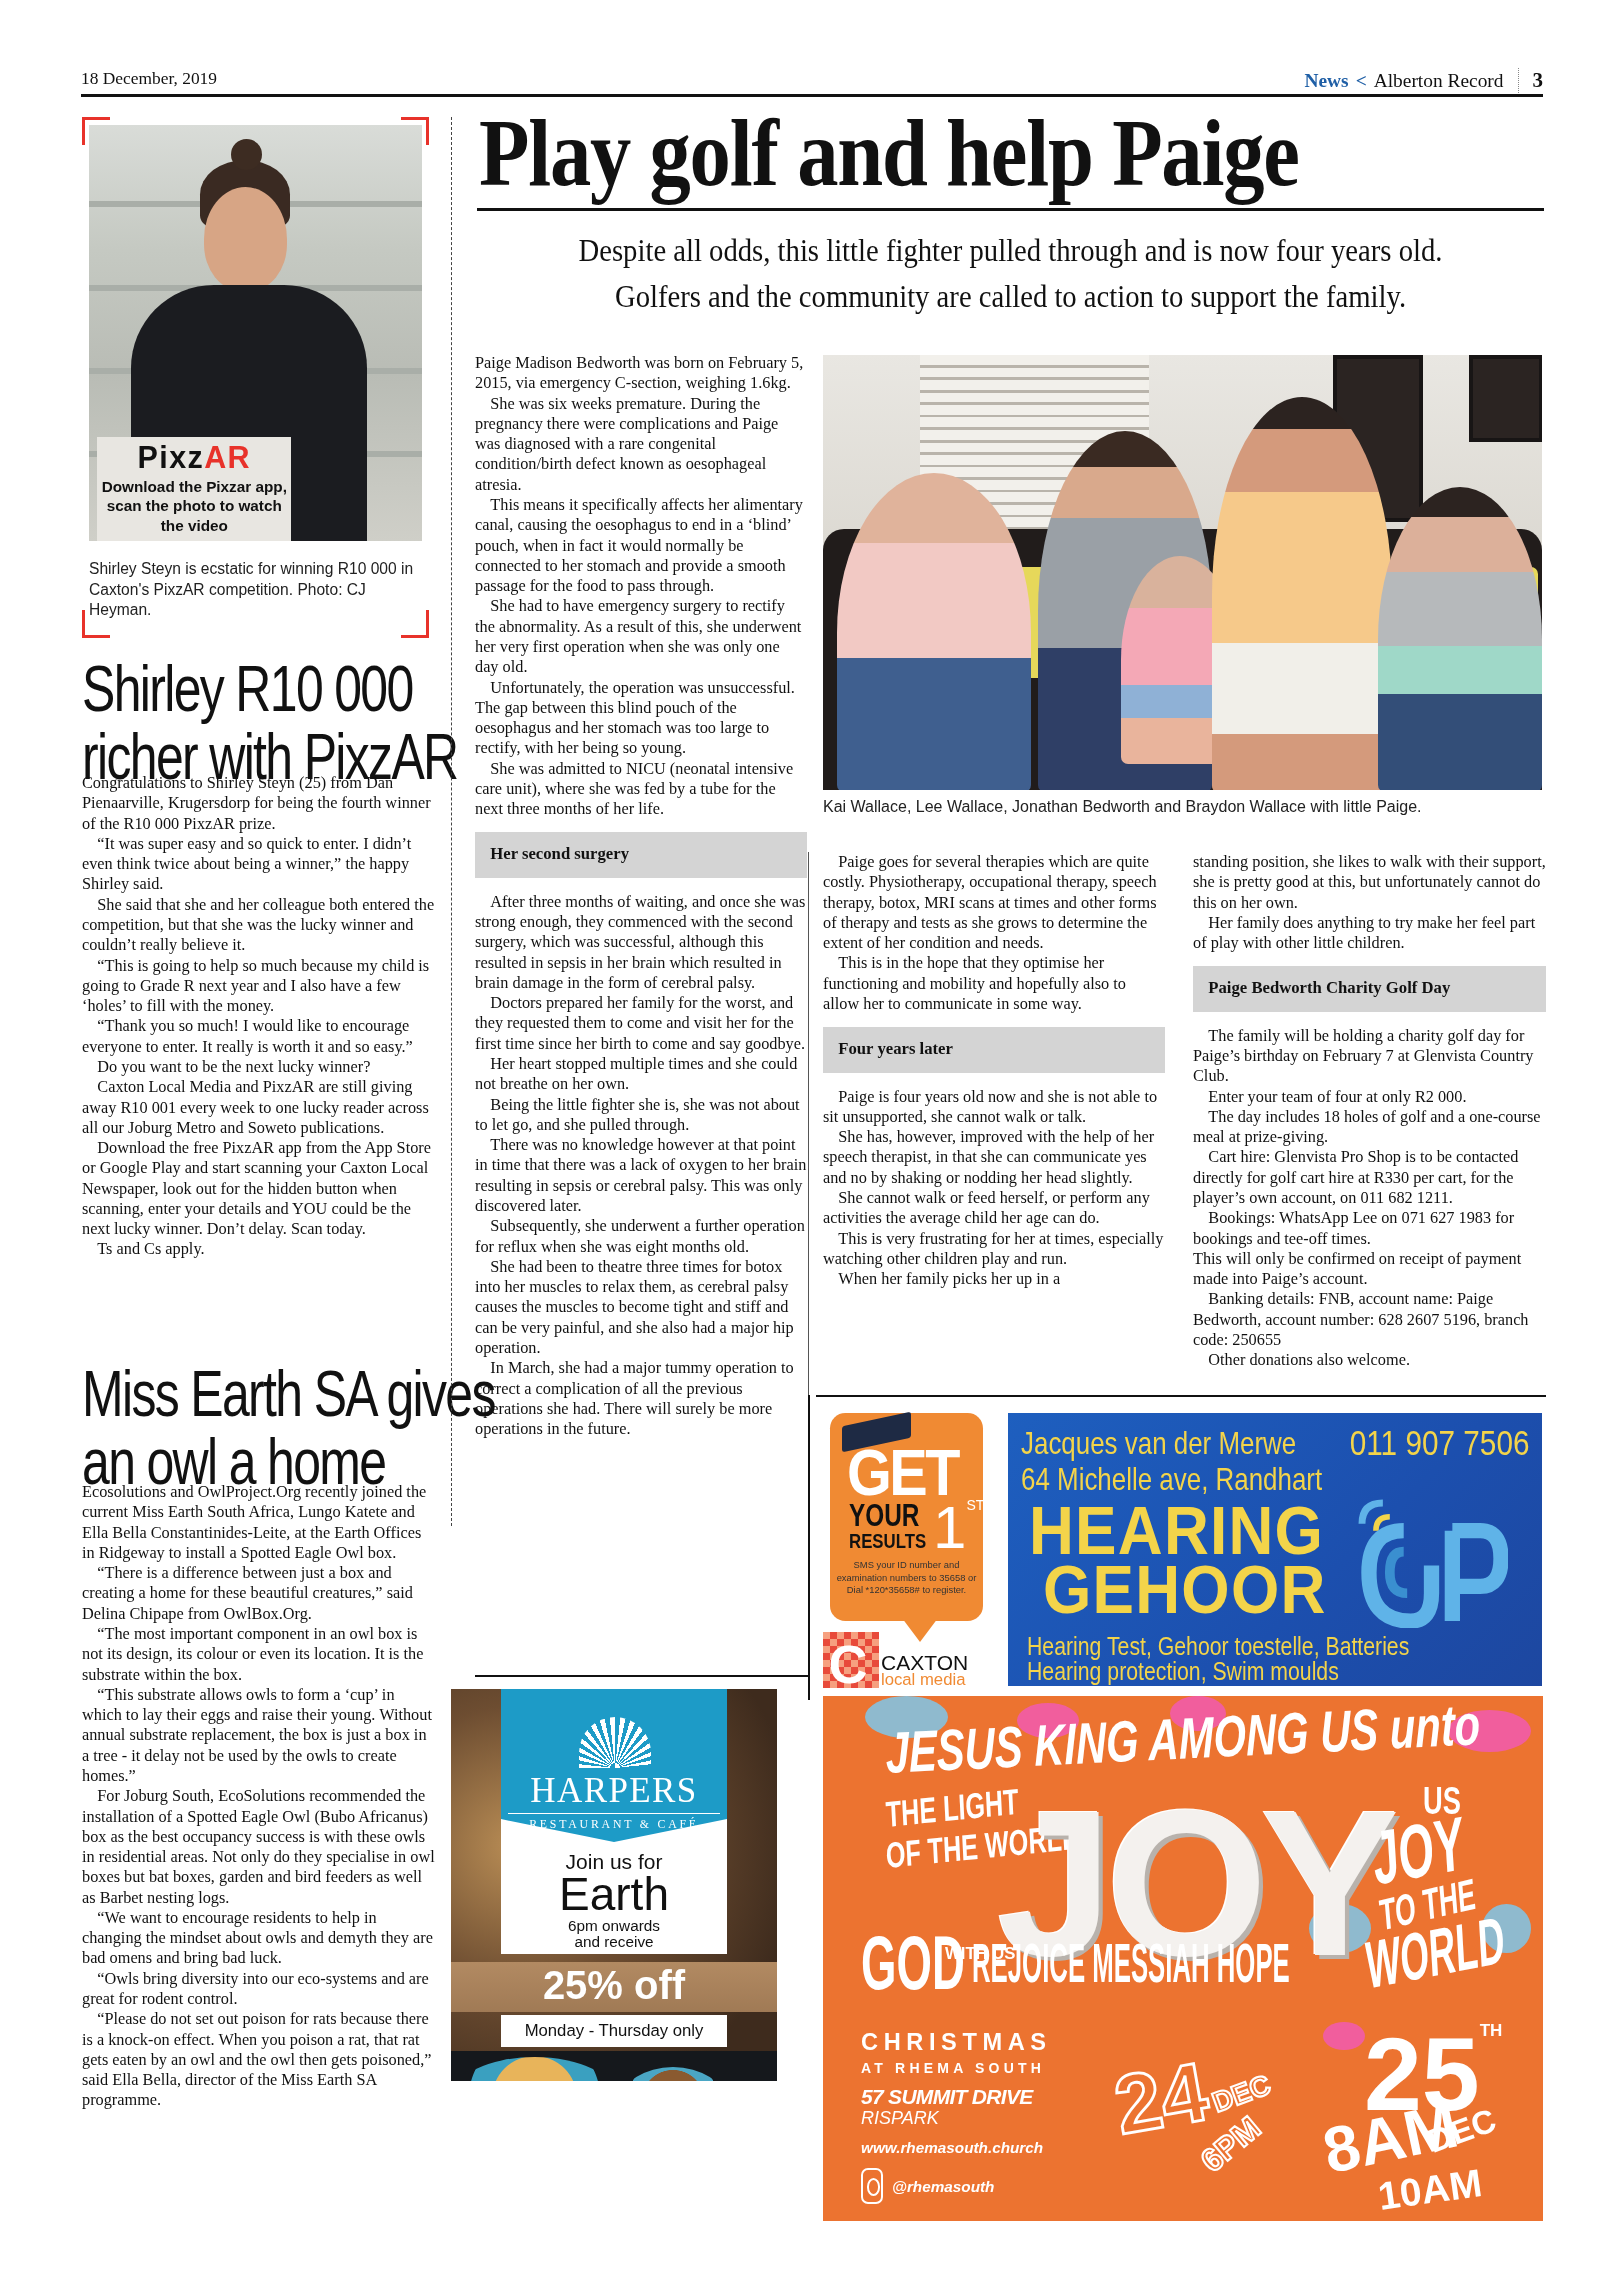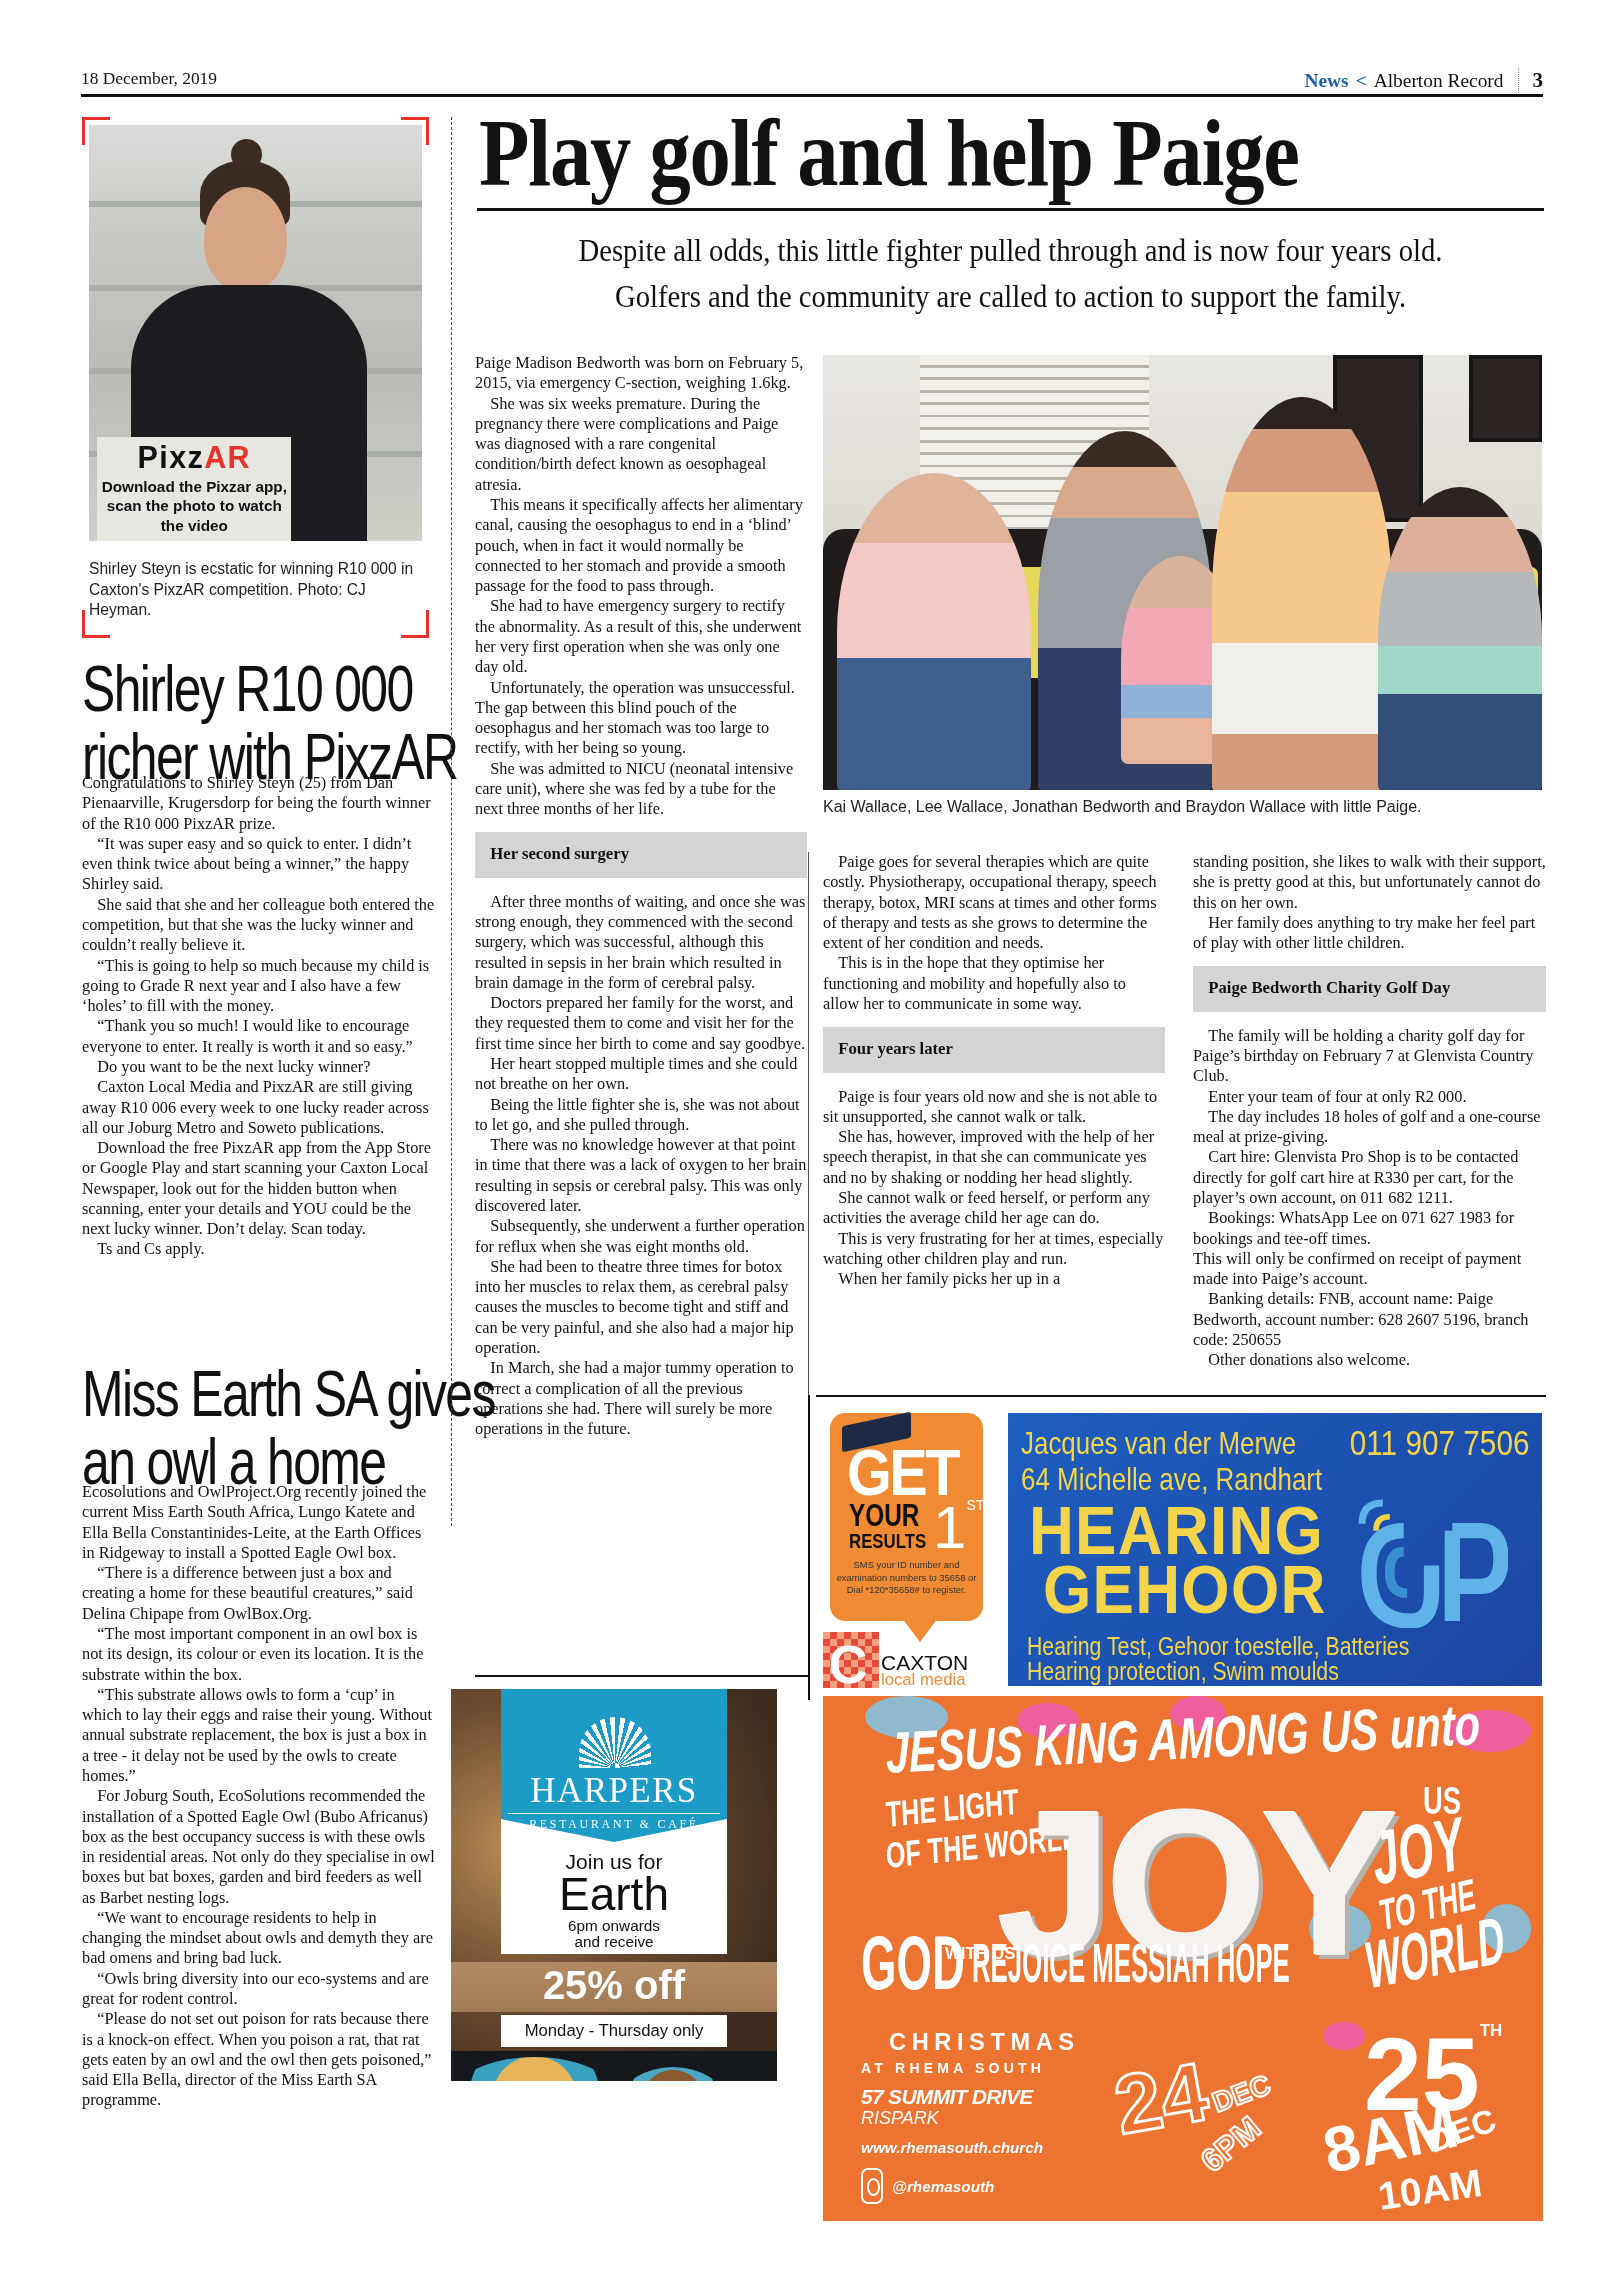--- a/index.html
+++ b/index.html
@@ -132,21 +132,21 @@
   .joy-left-a { position: absolute; left: 62px; top: 101px; font-family: "Liberation Sans", sans-serif; font-weight: bold; font-size: 36px; color: #fff; line-height: 1; transform: scaleX(0.7) rotate(-4deg); transform-origin: left top; }
   .joy-left-b { position: absolute; left: 62px; top: 142px; font-family: "Liberation Sans", sans-serif; font-weight: bold; font-size: 36px; color: #fff; line-height: 1; transform: scaleX(0.7) rotate(-4deg); transform-origin: left top; }
   .joy-big { position: absolute; left: 174px; top: 83px; font-family: "Liberation Sans", sans-serif; font-weight: bold; font-size: 208px; line-height: 1; color: #f4f1ee; text-shadow: 4.2px 4.2px 0 #b8b2ac, -1.4px -1.4px 0 #ffffff; letter-spacing: -7px; }
   .joy-right-us { position: absolute; left: 600px; top: 83px; font-family: "Liberation Sans", sans-serif; font-weight: bold; font-size: 39px; color: #fff; transform: scaleX(0.7); transform-origin: left top; }
   .joy-right-joy { position: absolute; left: 548px; top: 125px; font-family: "Liberation Sans", sans-serif; font-weight: bold; font-size: 76px; color: #fff; line-height: 1; transform: scaleX(0.6) rotate(-6deg); transform-origin: left top; }
   .joy-right-tothe { position: absolute; left: 555px; top: 198px; font-family: "Liberation Sans", sans-serif; font-weight: bold; font-size: 44px; color: #fff; line-height: 1; transform: scaleX(0.6) rotate(-8deg); transform-origin: left top; }
   .joy-right-world { position: absolute; left: 541px; top: 236px; font-family: "Liberation Sans", sans-serif; font-weight: bold; font-size: 67px; color: #fff; line-height: 1; transform: scaleX(0.55) rotate(-6deg); transform-origin: left top; }
   .joy-god { position: absolute; left: 38px; top: 229px; font-family: "Liberation Sans", sans-serif; font-weight: bold; font-size: 76px; color: #fff; line-height: 1; transform: scaleX(0.6); transform-origin: left top; }
   .joy-withus { position: absolute; left: 122px; top: 250px; font-family: "Liberation Sans", sans-serif; font-weight: bold; font-size: 16.7px; color: #fff; line-height: 1; }
   .joy-mid { position: absolute; left: 149px; top: 239px; font-family: "Liberation Sans", sans-serif; font-weight: bold; font-size: 56px; color: #fff; line-height: 1; transform: scaleX(0.46); transform-origin: left top; white-space: nowrap; }
-  .joy-christmas { position: absolute; left: 38px; top: 333px; font-family: "Liberation Sans", sans-serif; font-weight: bold; font-size: 23.6px; color: #fff; letter-spacing: 5.6px; margin-left: 28px; }
+  .joy-christmas { position: absolute; left: 38px; top: 333px; font-family: "Liberation Sans", sans-serif; font-weight: bold; font-size: 23.6px; color: #fff; letter-spacing: 5.6px; }
   .joy-rhema { position: absolute; left: 38px; top: 364px; font-family: "Liberation Sans", sans-serif; font-weight: bold; font-size: 14px; color: #fff; letter-spacing: 4.2px; }
   .joy-street { position: absolute; left: 38px; top: 389px; font-family: "Liberation Sans", sans-serif; font-weight: bold; font-style: italic; font-size: 21px; color: #fff; letter-spacing: -0.7px; }
   .joy-suburb { position: absolute; left: 38px; top: 412px; font-family: "Liberation Sans", sans-serif; font-style: italic; font-size: 18px; color: #fff; }
   .joy-web { position: absolute; left: 38px; top: 443px; font-family: "Liberation Sans", sans-serif; font-weight: bold; font-style: italic; font-size: 15.3px; color: #fff; }
   .joy-ig { position: absolute; left: 38px; top: 472px; width: 22px; height: 36px; border: 2.8px solid #fff; border-radius: 7px; }
   .joy-ig::after { content: ""; position: absolute; left: 3.5px; top: 8.3px; width: 9.7px; height: 14px; border: 2.1px solid #fff; border-radius: 50%; }
   .joy-handle { position: absolute; left: 69px; top: 482px; font-family: "Liberation Sans", sans-serif; font-weight: bold; font-style: italic; font-size: 15.3px; color: #fff; }
   .joy-date24 { position: absolute; left: 292px; top: 361px; font-family: "Liberation Sans", sans-serif; font-weight: bold; font-size: 83px; color: transparent; -webkit-text-stroke: 2.8px #fff; line-height: 1; transform: rotate(-10deg); }
   .joy-dec24 { position: absolute; left: 389px; top: 382px; font-family: "Liberation Sans", sans-serif; font-weight: bold; font-size: 28px; color: transparent; -webkit-text-stroke: 2.1px #fff; transform: rotate(-20deg); }
   .joy-time24 { position: absolute; left: 375px; top: 430px; font-family: "Liberation Sans", sans-serif; font-weight: bold; font-size: 32px; color: transparent; -webkit-text-stroke: 2.1px #fff; transform: rotate(-40deg); }
@@ -195,21 +195,21 @@
   <div>Shirley R10 000</div>
   <div>richer with PixzAR</div>
 </div>
 <div class="abs body-text shirley-body">
   <p>Congratulations to Shirley Steyn (25) from Dan Pienaarville, Krugersdorp for being the fourth winner of the R10 000 PixzAR prize.</p>
   <p class="ind">“It was super easy and so quick to enter. I didn’t even think twice about being a winner,” the happy Shirley said.</p>
   <p class="ind">She said that she and her colleague both entered the competition, but that she was the lucky winner and couldn’t really believe it.</p>
   <p class="ind">“This is going to help so much because my child is going to Grade R next year and I also have a few ‘holes’ to fill with the money.</p>
   <p class="ind">“Thank you so much! I would like to encourage everyone to enter. It really is worth it and so easy.”</p>
   <p class="ind">Do you want to be the next lucky winner?</p>
-  <p class="ind">Caxton Local Media and PixzAR are still giving away R10 006 every week to one lucky reader across all our Joburg Metro and Soweto publications.</p>
+  <p class="ind">Caxton Local Media and PixzAR are still giving away R10 001 every week to one lucky reader across all our Joburg Metro and Soweto publications.</p>
   <p class="ind">Download the free PixzAR app from the App Store or Google Play and start scanning your Caxton Local Newspaper, look out for the hidden button when scanning, enter your details and YOU could be the next lucky winner. Don’t delay. Scan today.</p>
   <p class="ind">Ts and Cs apply.</p>
 </div>
 
 <div class="abs headline-cond h-owl">
   <div>Miss Earth SA gives</div>
   <div>an owl a home</div>
 </div>
 <div class="abs body-text owl-body">
   <p>Ecosolutions and OwlProject.Org recently joined the current Miss Earth South Africa, Lungo Katete and Ella Bella Constantinides-Leite, at the Earth Offices in Ridgeway to install a Spotted Eagle Owl box.</p>

